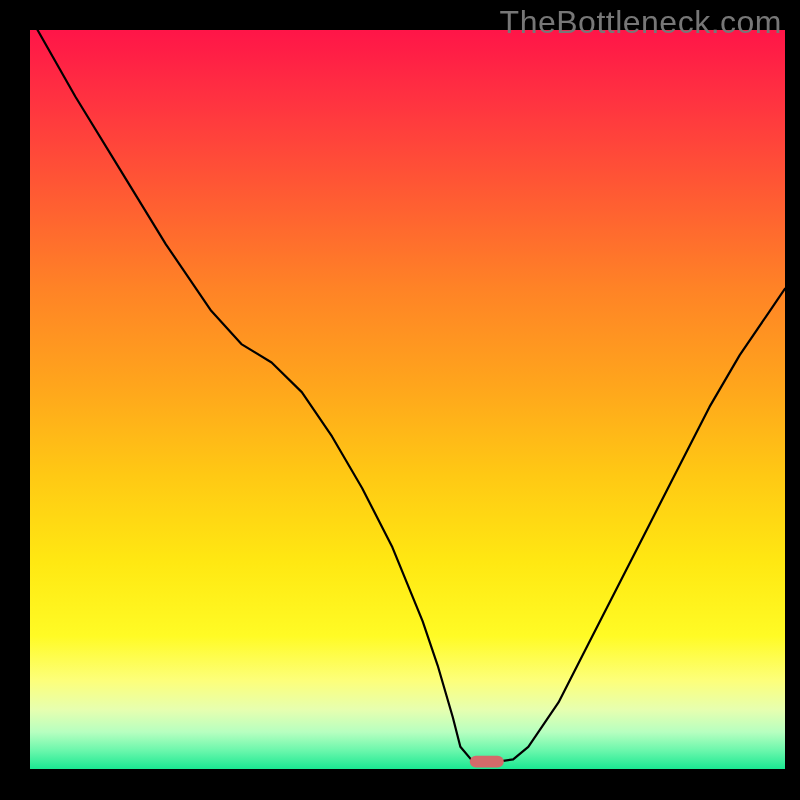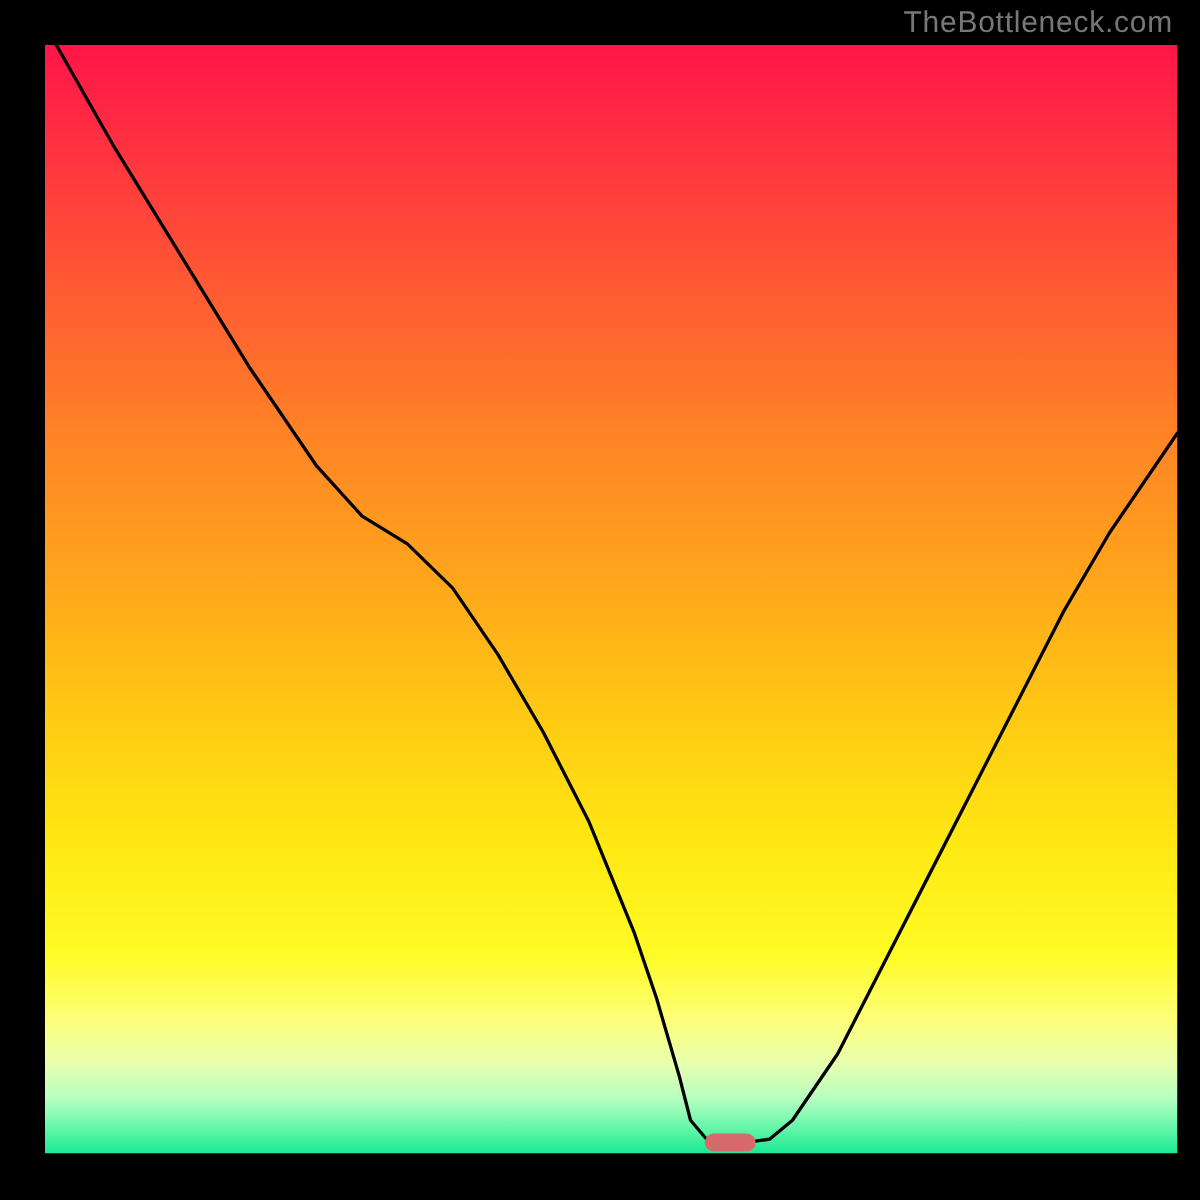--- a/index.html
+++ b/index.html
@@ -15,21 +15,21 @@
     width: 800px;
     height: 800px;
     background: #000;
   }
   .watermark {
     position: absolute;
     top: 4px;
     right: 18px;
     color: #777;
     font-family: Arial, Helvetica, sans-serif;
-    font-size: 20px;
+    font-size: 32px;
     letter-spacing: 0.5px;
     font-weight: 500;
     z-index: 10;
   }
   .plot-area {
     position: absolute;
     left: 30px;
     top: 30px;
     width: 755px;
     height: 739px;

